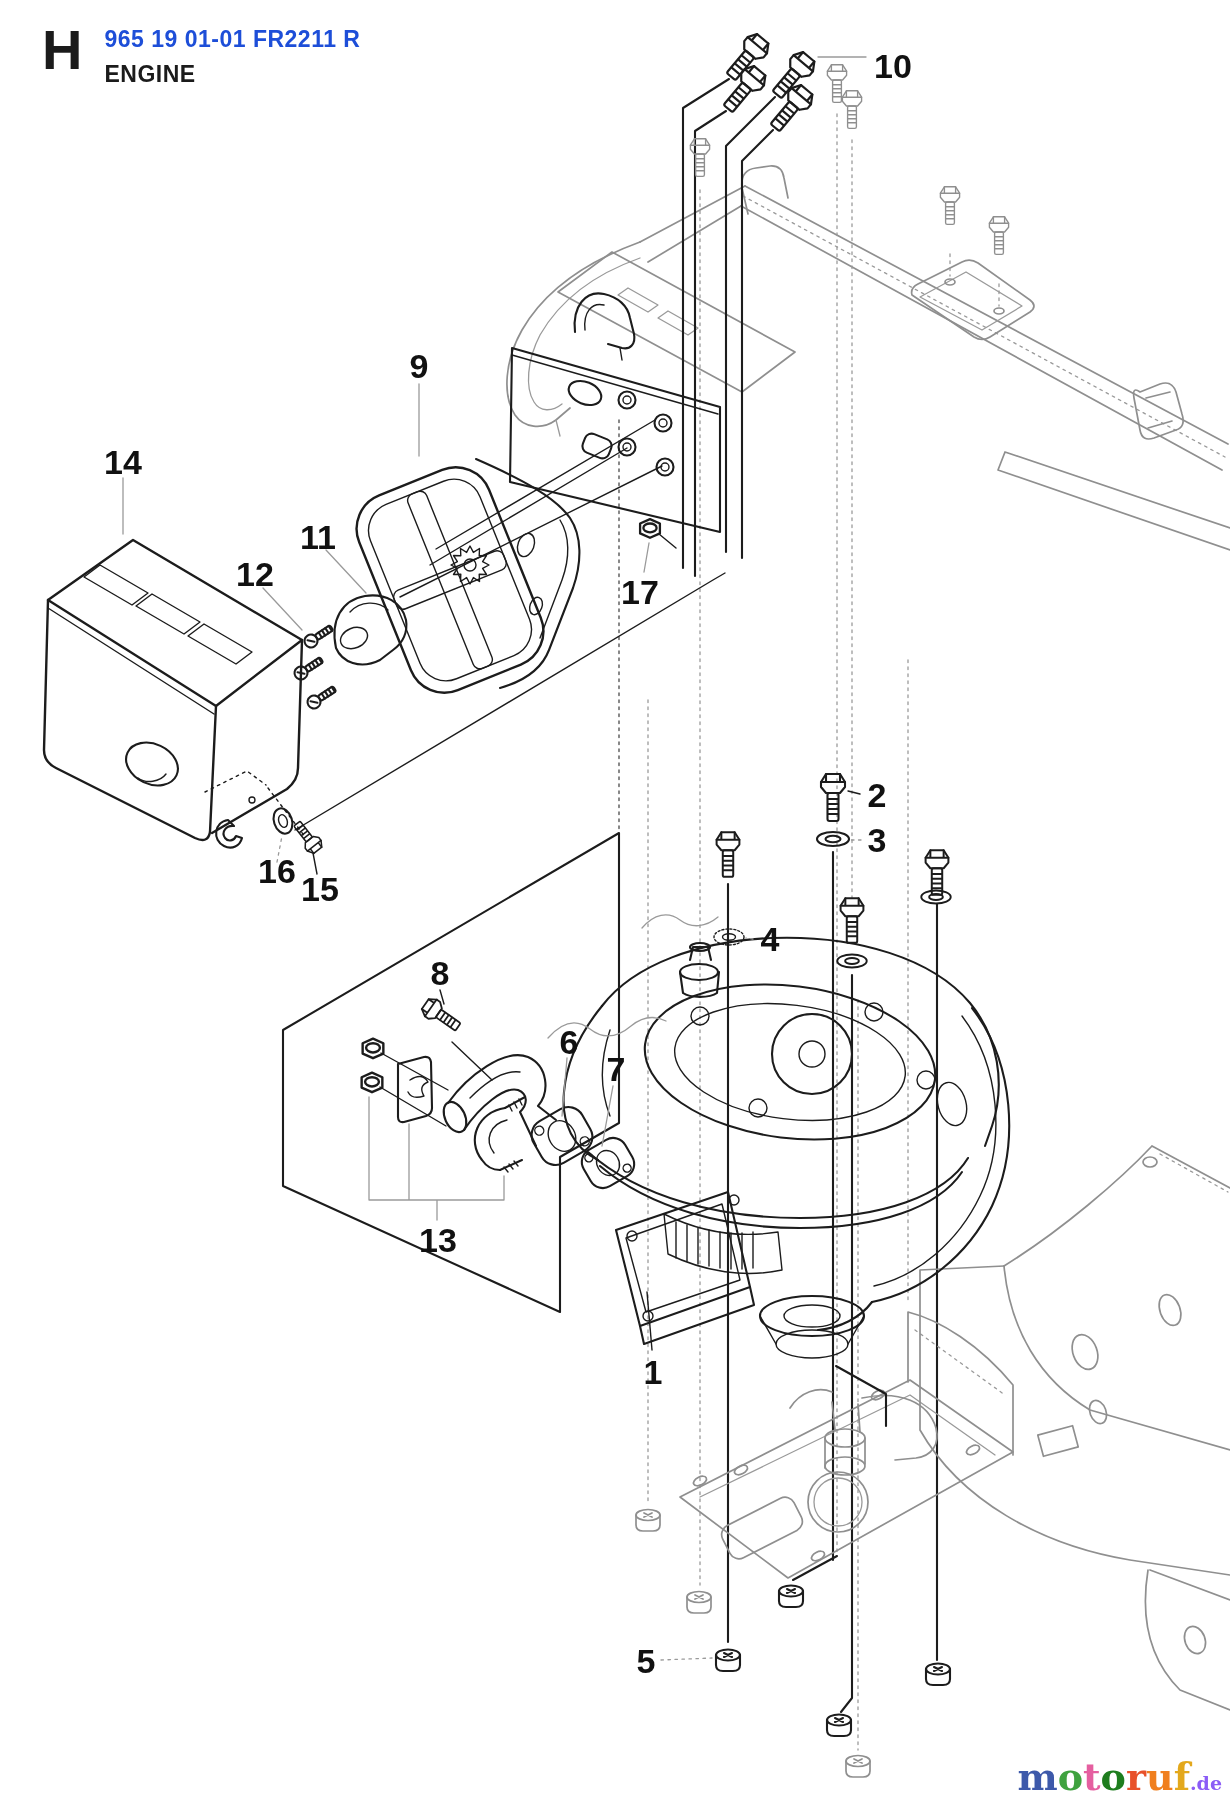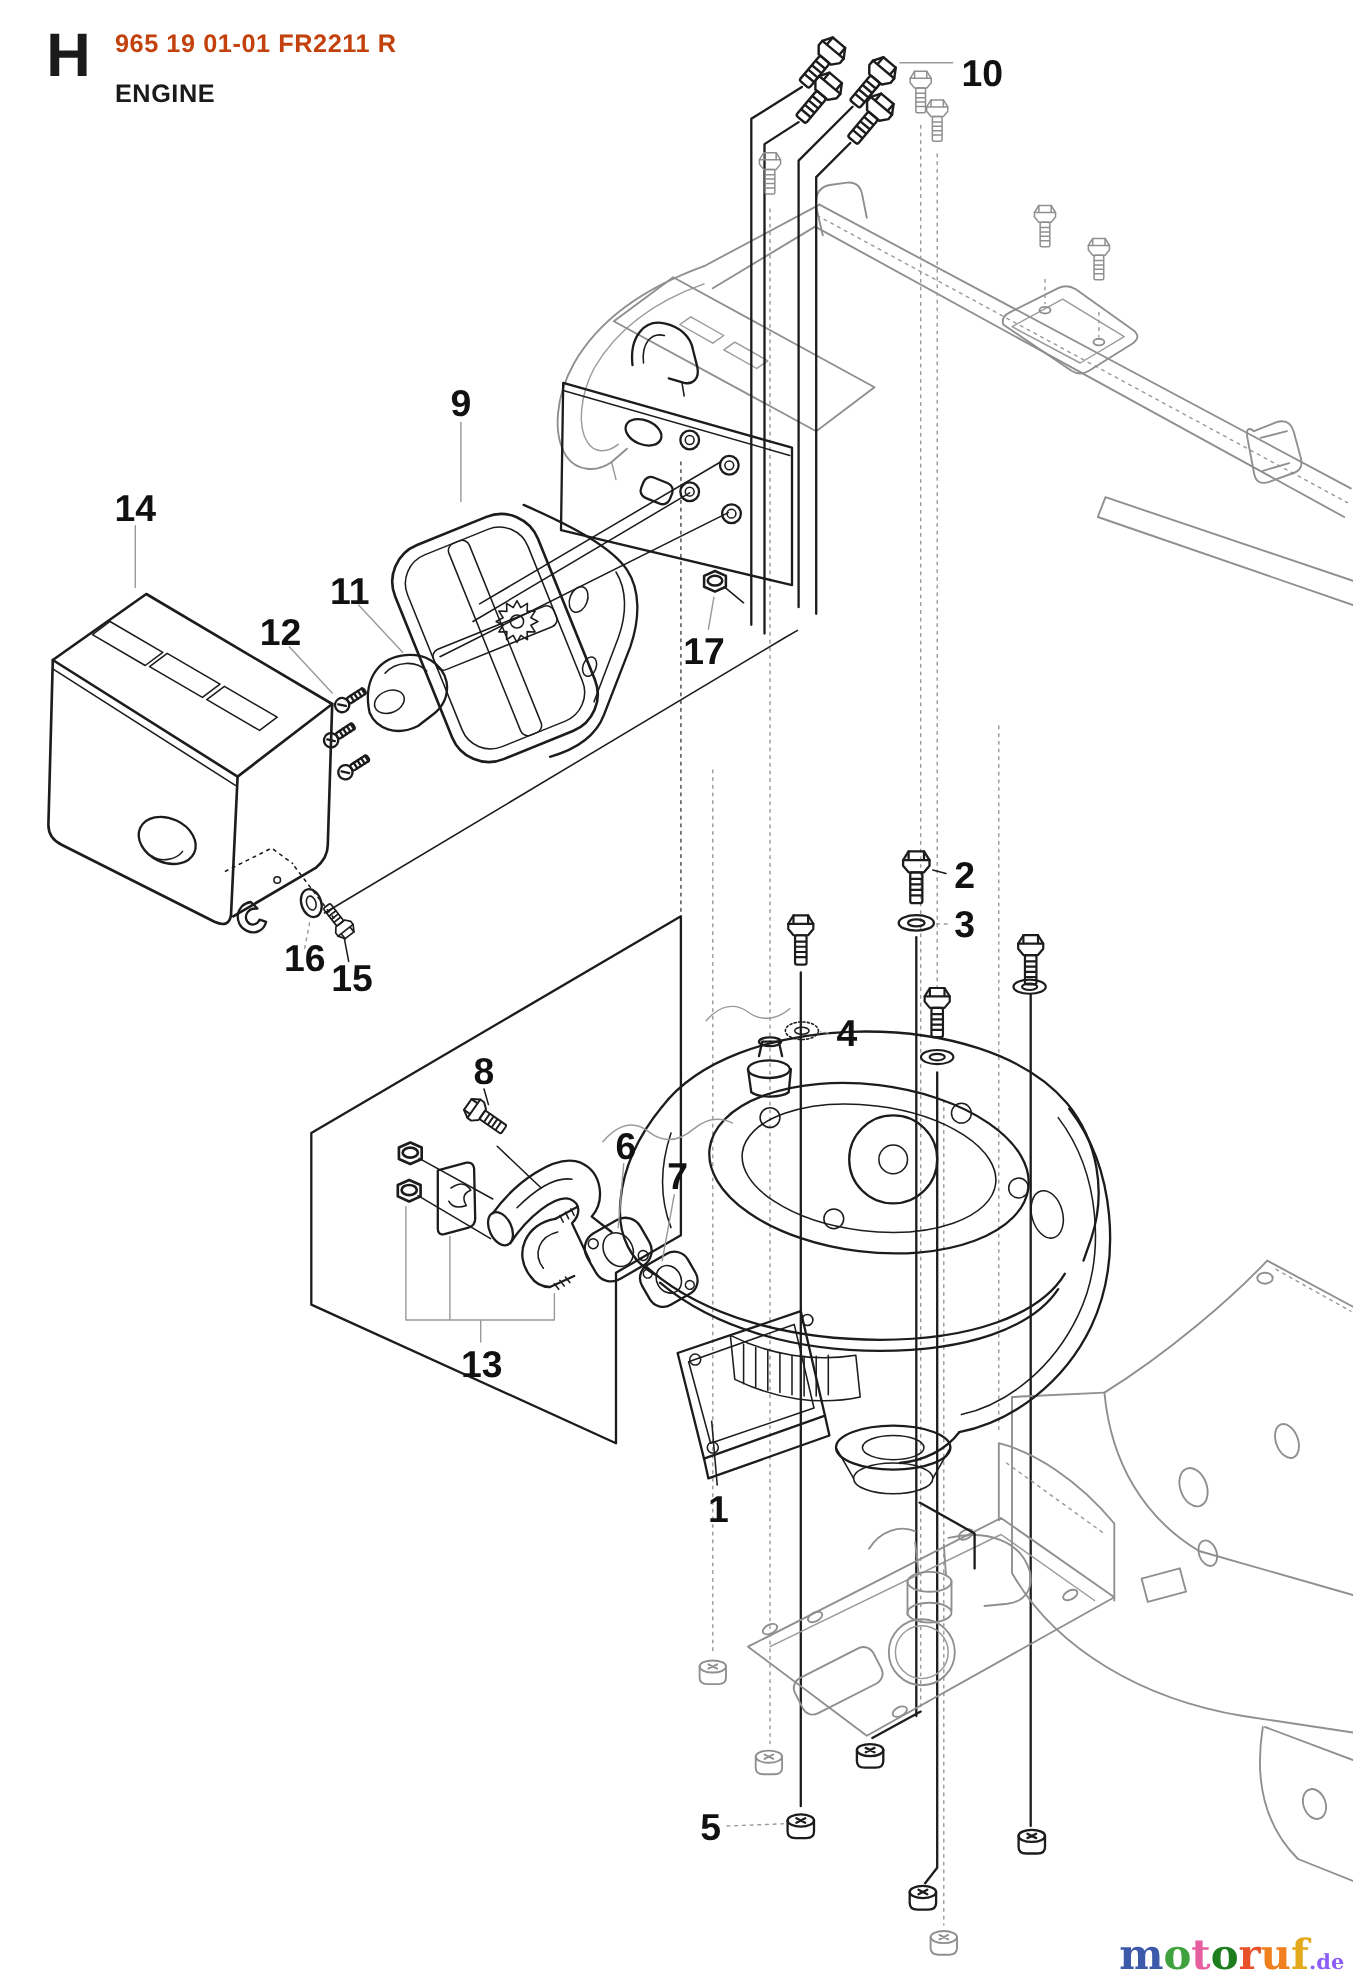--- a/index.html
+++ b/index.html
@@ -1,22 +1,22 @@
 <!DOCTYPE html>
 <html><head>
 <meta charset="utf-8">
 <style>
   html,body{margin:0;padding:0}
   body{width:1230px;height:1800px;background:#fff;position:relative;overflow:hidden;
        font-family:"Liberation Sans",sans-serif}
   .hdr{position:absolute;left:42px;top:24px;display:flex;gap:22px;z-index:5}
   .hdr .letter{font-weight:bold;font-size:56px;line-height:.92;color:#1b1b1b}
   .hdr .ptxt{padding-top:2px}
-  .hdr .pno{font-weight:bold;font-size:23px;color:#c2410c;letter-spacing:.5px}
-  .hdr .sub{font-weight:bold;font-size:23px;color:#1b1b1b;margin-top:19px;letter-spacing:.5px}
+  .hdr .pno{font-weight:bold;font-size:23px;color:#1d4ed8;letter-spacing:.5px}
+  .hdr .sub{font-weight:bold;font-size:23px;color:#1b1b1b;margin-top:8px;letter-spacing:.5px}
   .wm{position:absolute;right:8px;bottom:4px;z-index:5;white-space:nowrap;
       font-family:"DejaVu Serif",serif;font-weight:bold;font-size:38px;line-height:1}
   .wm .sfx{font-size:19px;color:#8b5cf6;font-weight:bold}
   svg{position:absolute;left:0;top:0;z-index:1}
   svg *{fill:none;stroke-linecap:round;stroke-linejoin:round}
   .k{stroke:#1c1c1c;stroke-width:2.1}
   .k2{stroke:#1c1c1c;stroke-width:2.4}
   .kt{stroke:#1c1c1c;stroke-width:1.4}
   .g{stroke:#8f8f8f;stroke-width:1.7}
   .gt{stroke:#9a9a9a;stroke-width:1.3}

